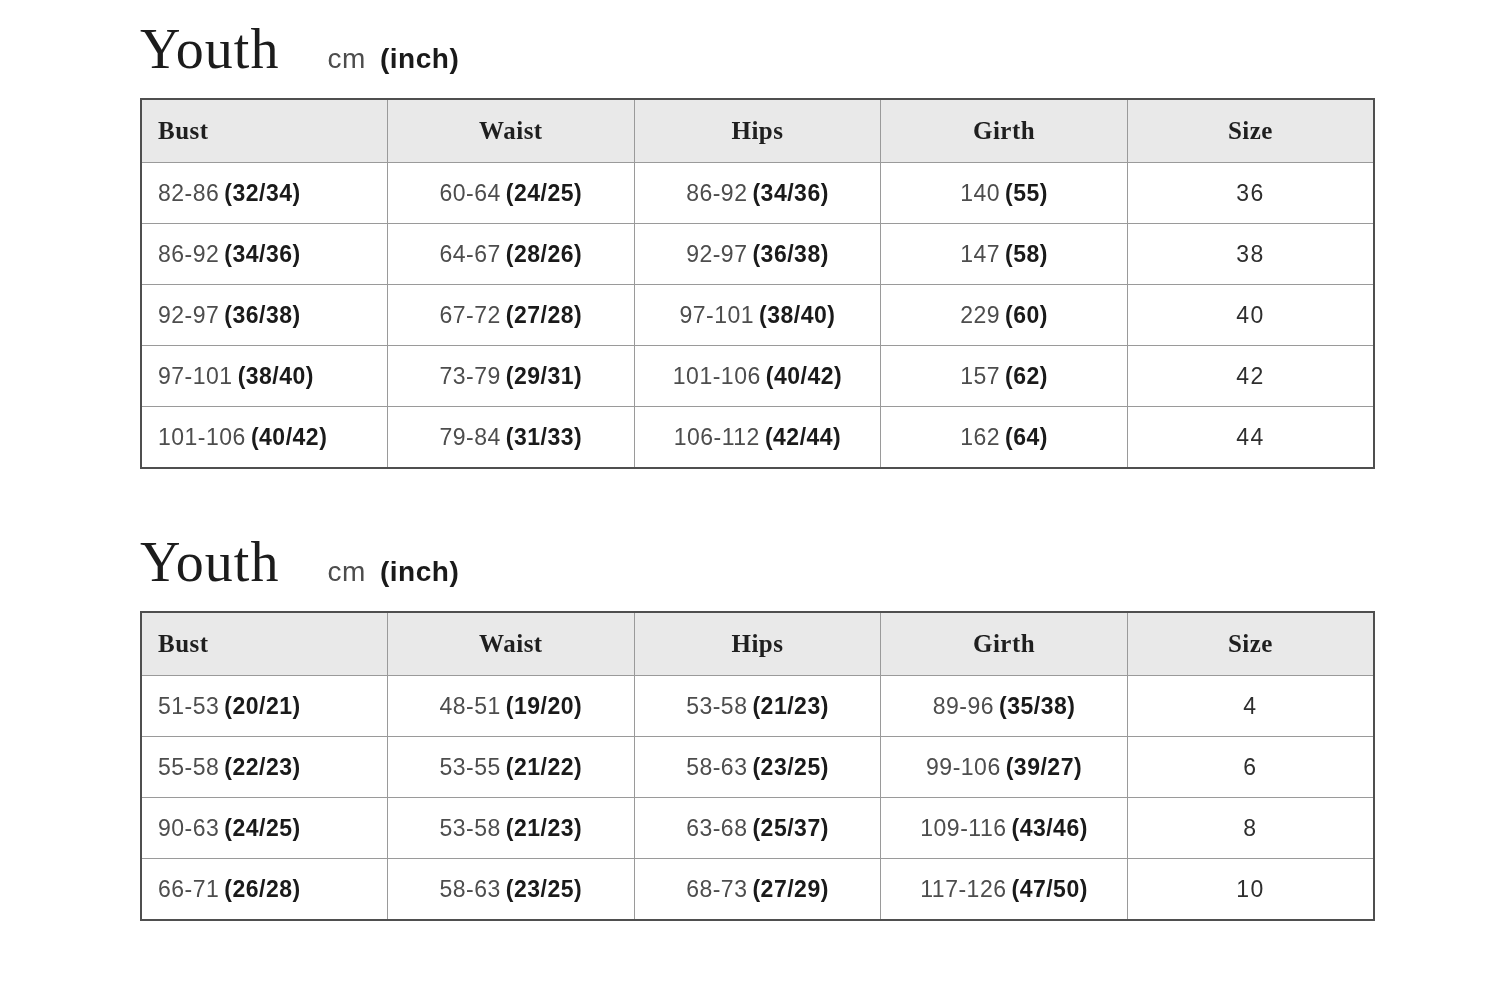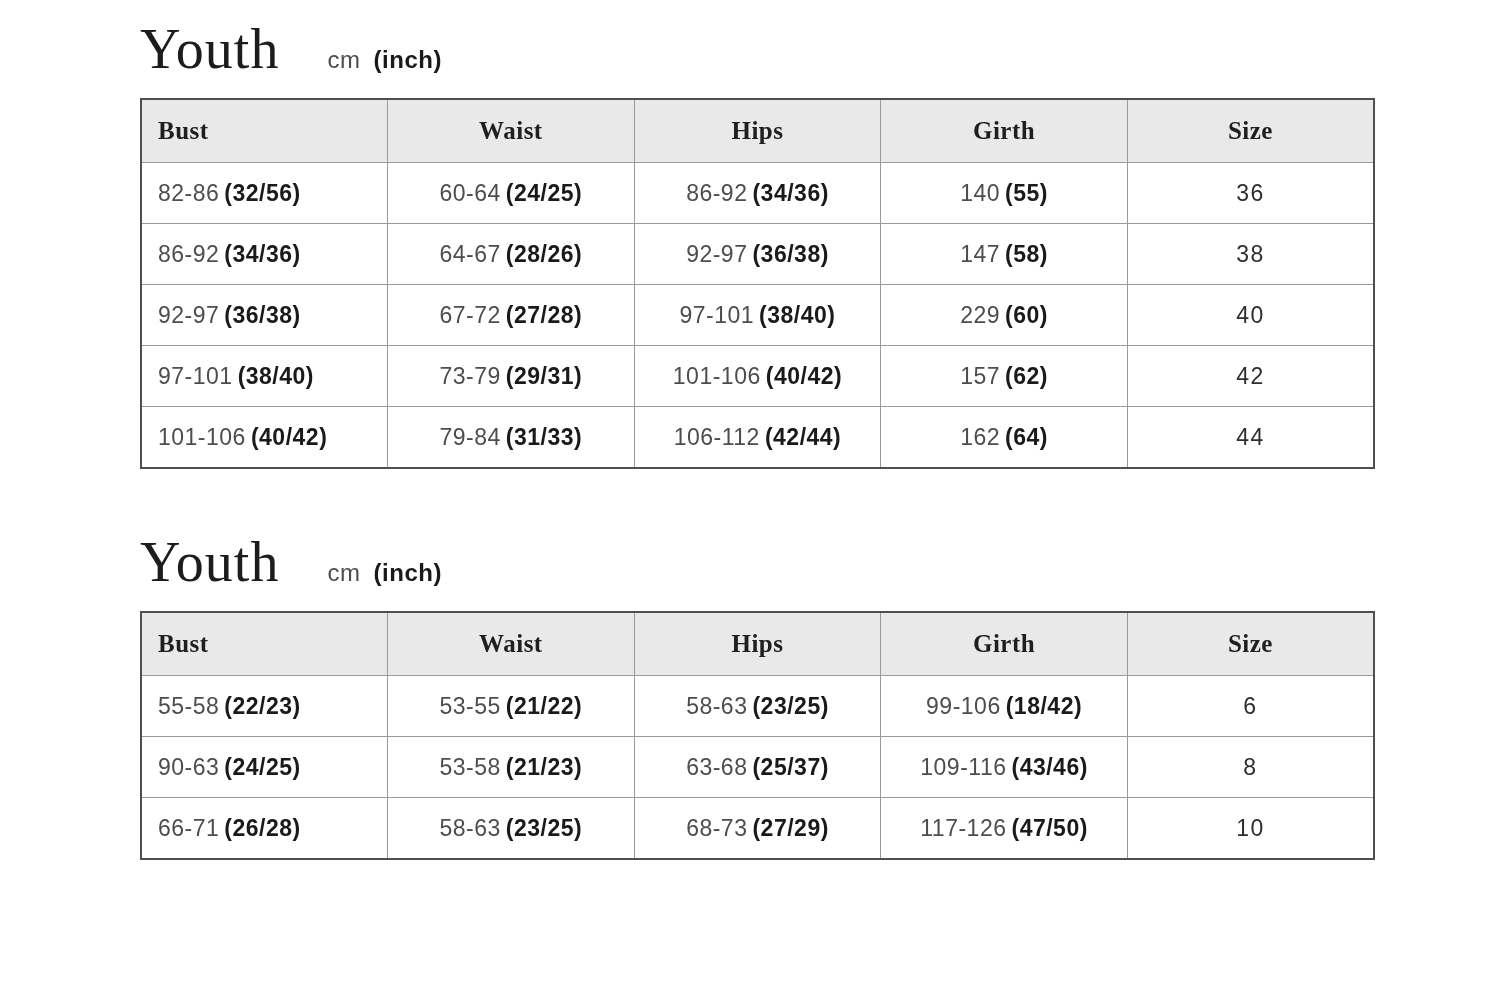--- a/index.html
+++ b/index.html
@@ -27,21 +27,21 @@
   .title-text {
     font-family: "Liberation Serif", serif;
     font-size: 56px;
     line-height: 66px;
     font-weight: 400;
     color: #1c1c1c;
     letter-spacing: 1px;
   }
   .unit-label {
     margin-left: 48px;
-    font-size: 24px;
+    font-size: 28px;
     letter-spacing: 0.5px;
   }
   .unit-cm {
     color: var(--text-regular, #4d4d4d);
     font-weight: 400;
   }
   .unit-inch {
     color: var(--text-bold, #111111);
     font-weight: 700;
     margin-left: 6px;
@@ -113,21 +113,21 @@
           <tr>
             <th>Bust</th>
             <th>Waist</th>
             <th>Hips</th>
             <th>Girth</th>
             <th>Size</th>
           </tr>
         </thead>
       <tbody>
           <tr>
-            <td><span class="cm">82-86</span><span class="in">(32/56)</span></td>
+            <td><span class="cm">82-86</span><span class="in">(32/34)</span></td>
             <td><span class="cm">60-64</span><span class="in">(24/25)</span></td>
             <td><span class="cm">86-92</span><span class="in">(34/36)</span></td>
             <td><span class="cm">140</span><span class="in">(55)</span></td>
             <td class="size">36</td>
           </tr>
           <tr>
             <td><span class="cm">86-92</span><span class="in">(34/36)</span></td>
             <td><span class="cm">64-67</span><span class="in">(28/26)</span></td>
             <td><span class="cm">92-97</span><span class="in">(36/38)</span></td>
             <td><span class="cm">147</span><span class="in">(58)</span></td>
@@ -171,24 +171,31 @@
           <tr>
             <th>Bust</th>
             <th>Waist</th>
             <th>Hips</th>
             <th>Girth</th>
             <th>Size</th>
           </tr>
         </thead>
       <tbody>
           <tr>
+            <td><span class="cm">51-53</span><span class="in">(20/21)</span></td>
+            <td><span class="cm">48-51</span><span class="in">(19/20)</span></td>
+            <td><span class="cm">53-58</span><span class="in">(21/23)</span></td>
+            <td><span class="cm">89-96</span><span class="in">(35/38)</span></td>
+            <td class="size">4</td>
+          </tr>
+          <tr>
             <td><span class="cm">55-58</span><span class="in">(22/23)</span></td>
             <td><span class="cm">53-55</span><span class="in">(21/22)</span></td>
             <td><span class="cm">58-63</span><span class="in">(23/25)</span></td>
-            <td><span class="cm">99-106</span><span class="in">(18/42)</span></td>
+            <td><span class="cm">99-106</span><span class="in">(39/27)</span></td>
             <td class="size">6</td>
           </tr>
           <tr>
             <td><span class="cm">90-63</span><span class="in">(24/25)</span></td>
             <td><span class="cm">53-58</span><span class="in">(21/23)</span></td>
             <td><span class="cm">63-68</span><span class="in">(25/37)</span></td>
             <td><span class="cm">109-116</span><span class="in">(43/46)</span></td>
             <td class="size">8</td>
           </tr>
           <tr>

